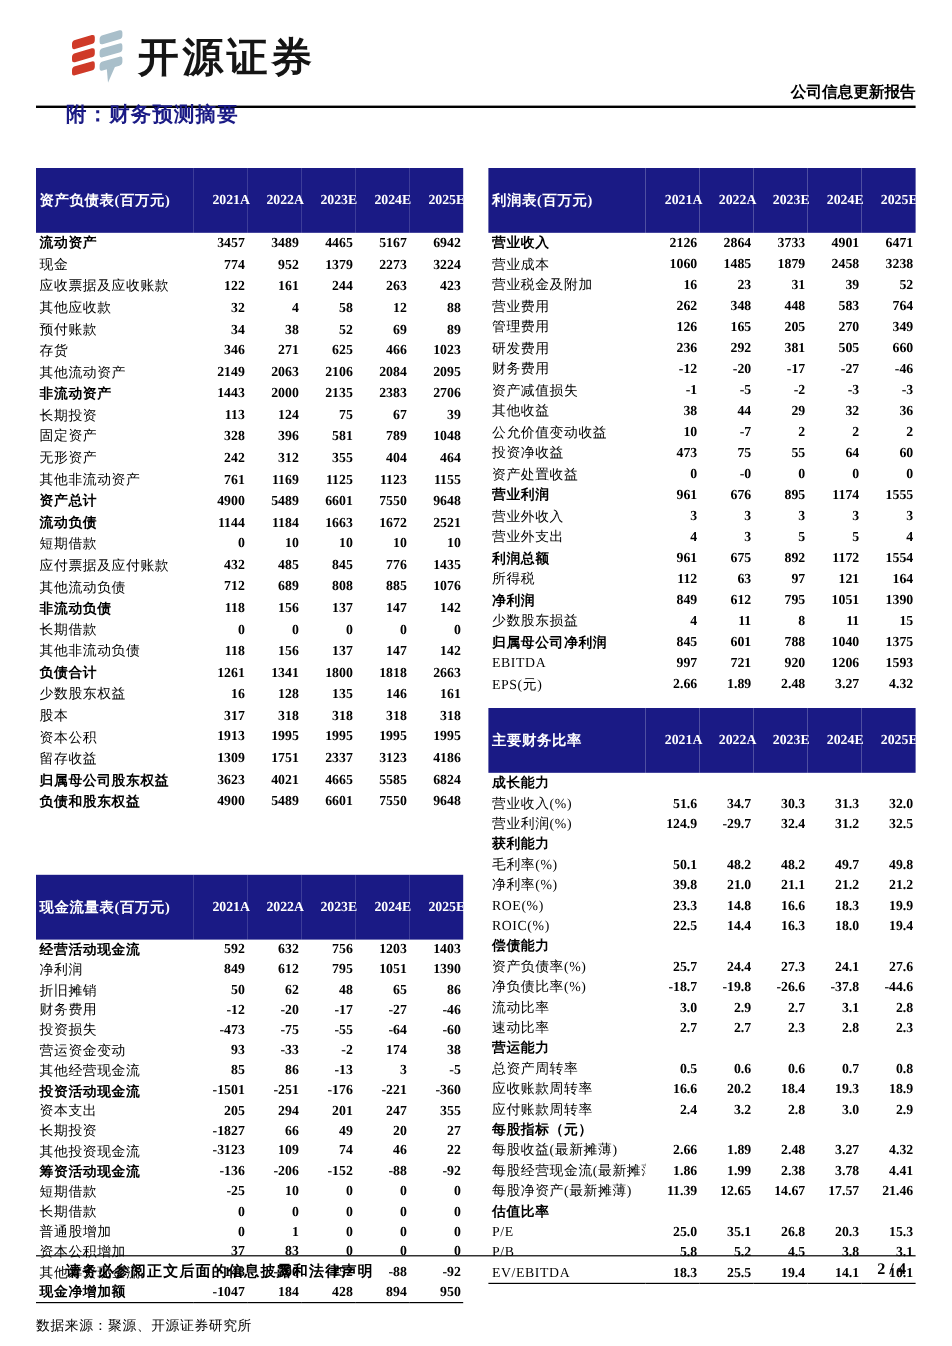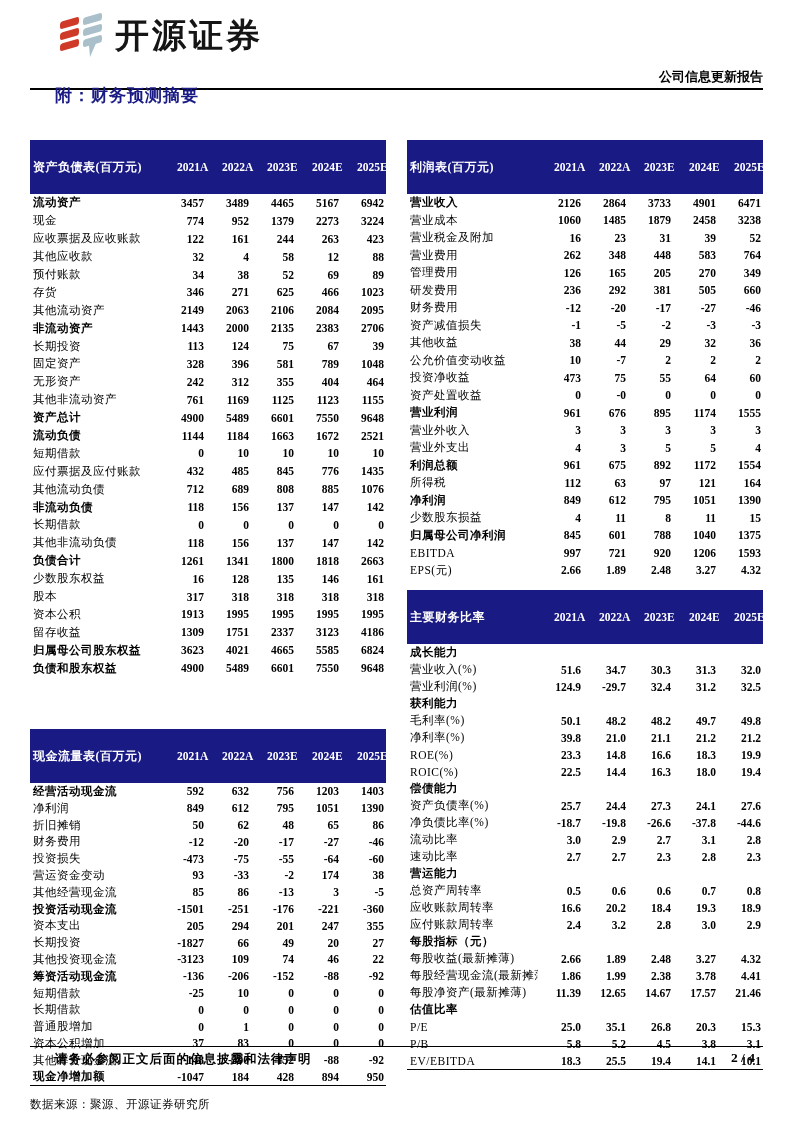--- a/index.html
+++ b/index.html
@@ -3,21 +3,21 @@
 <meta charset="utf-8">
 <style>
   html,body { margin:0; padding:0; background:#fff; }
   .page {
     position:relative; width:793px; height:1122px; margin:0 auto;
     background:#fff; overflow:hidden;
     font-family:"Liberation Serif","DejaVu Serif",serif; color:#000;
   }
 
   
-  .brand { position:absolute; top:8px; left:57px; display:flex; align-items:center; }
+  .brand { position:absolute; top:20px; left:57px; display:flex; align-items:center; }
   .brand-icon { width:50px; height:56px; }
   .brand-text { font-family:"Liberation Sans","DejaVu Sans",sans-serif;
     font-size:34px; font-weight:900; letter-spacing:3px; color:#151515; margin-left:8px; }
   .report-type { position:absolute; top:68px; right:30px;
     font-size:13px; font-weight:bold;text-align:center; }
   .header-rule { position:absolute; top:88px; left:30px; right:30px;
     border-top:2px solid #000; }
 
   
   .page-title { position:absolute; top:84px; left:55px;

